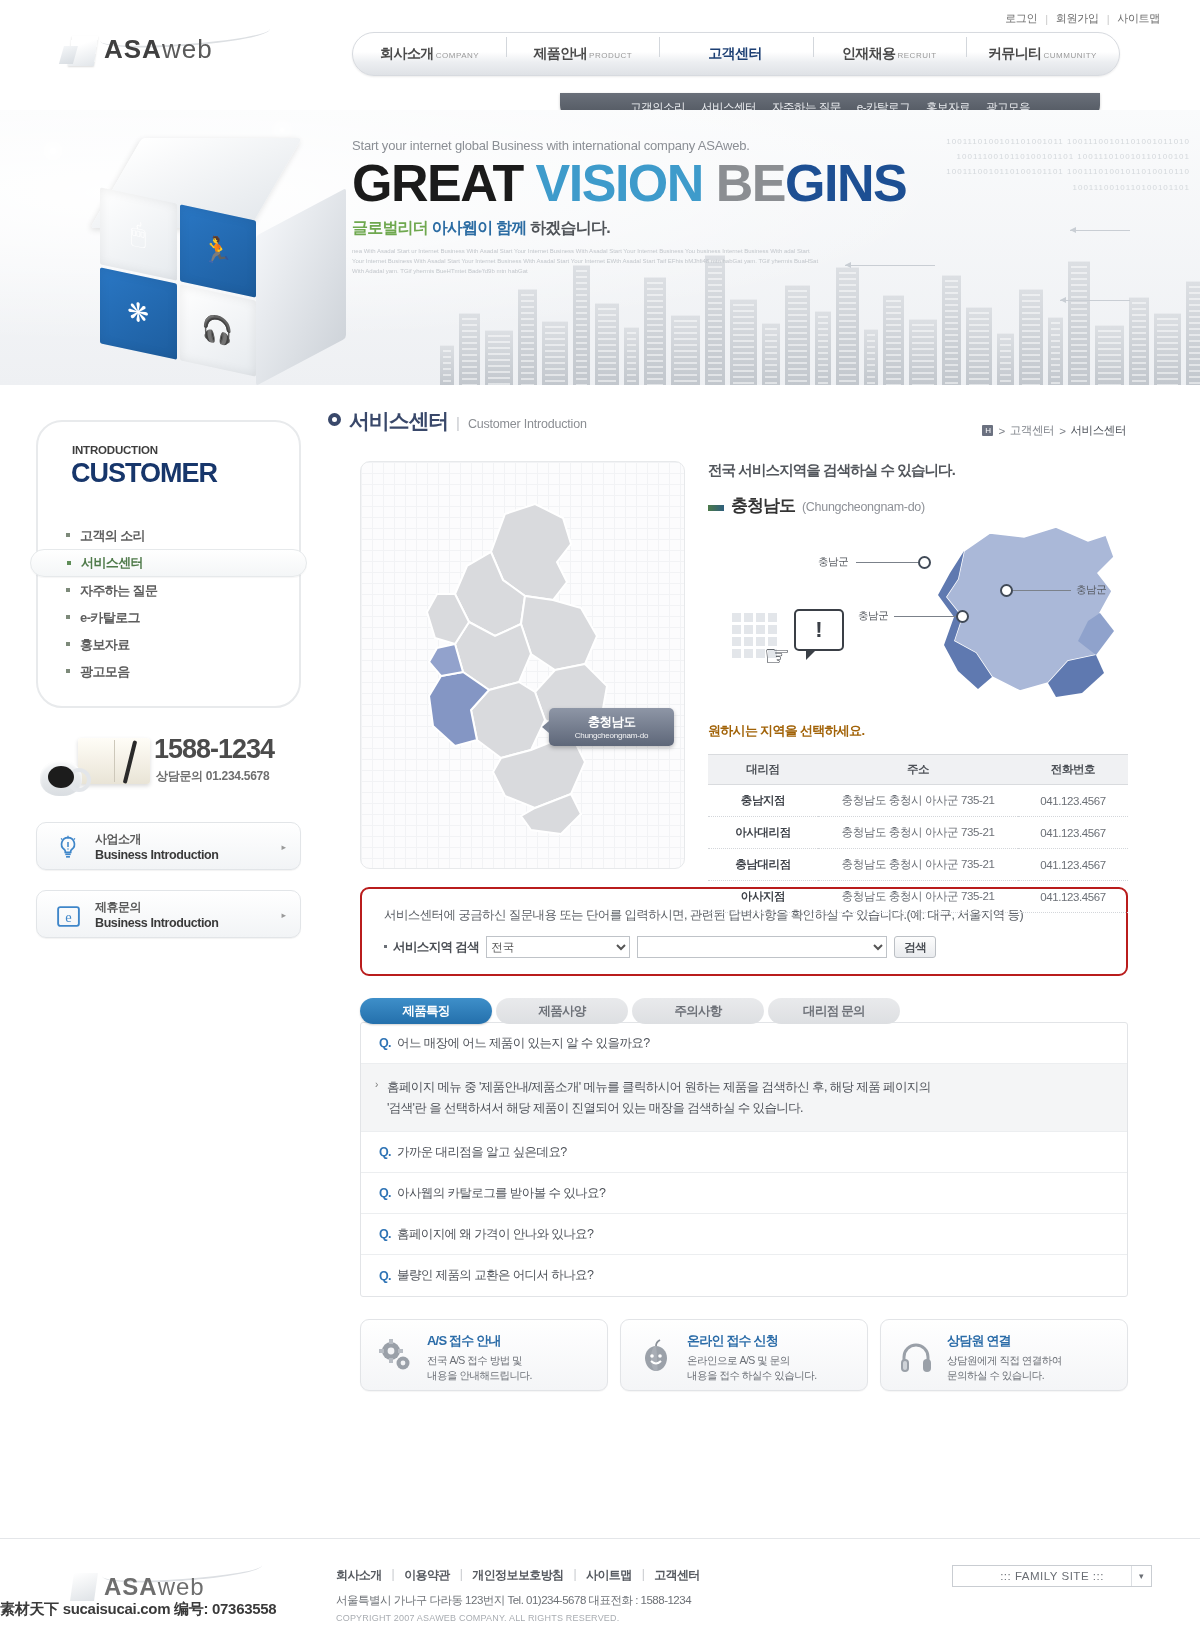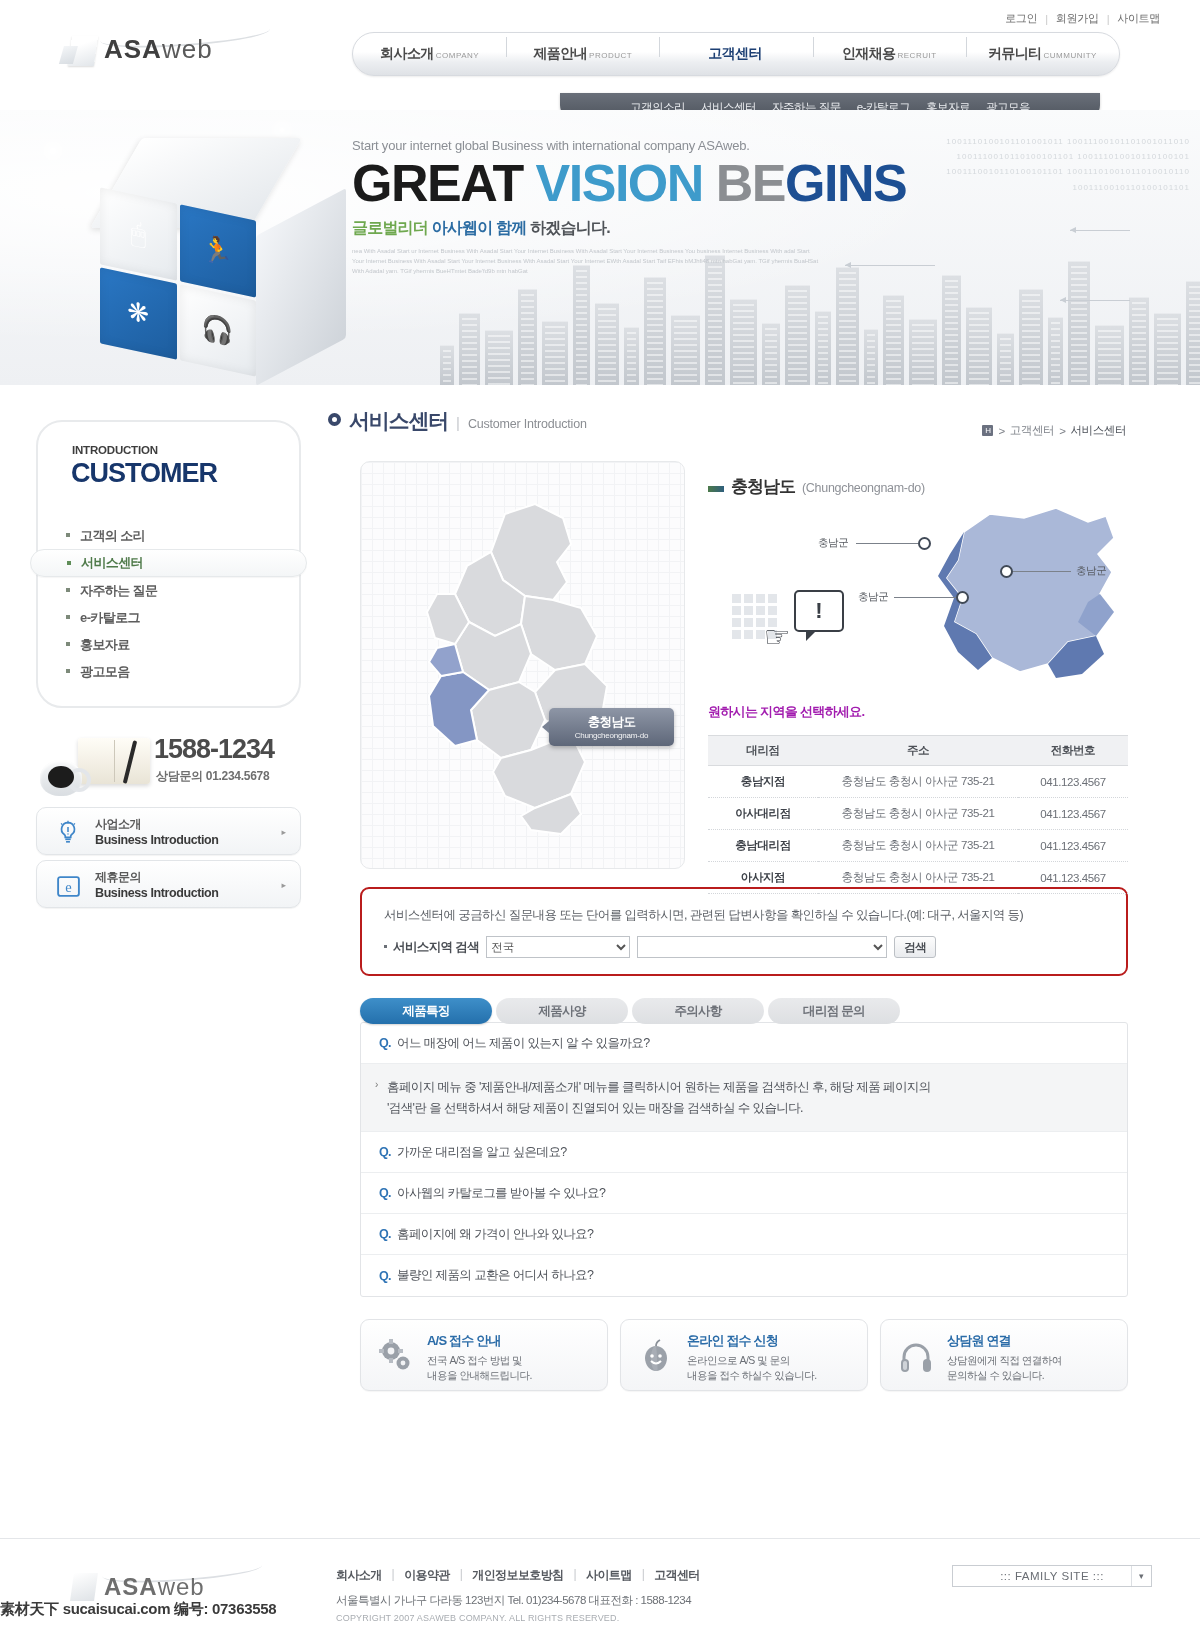--- a/index.html
+++ b/index.html
@@ -122,21 +122,21 @@
     background:linear-gradient(to bottom,#fffdf7,#e9e4d6); border-radius:3px;
     box-shadow:0 2px 4px rgba(0,0,0,.15); }
   .book:after{content:"";position:absolute;left:50%;top:2px;width:1px;height:42px;background:#cdc8ba;}
   .pen{ position:absolute; left:88px; top:2px; width:4px; height:44px; background:#2a2a2a;
     transform:rotate(14deg); border-radius:2px;}
   .tel-num{ position:absolute; left:118px; top:0px; font-size:27px; font-weight:bold; color:#4b4b4b;
     letter-spacing:-1px; }
   .tel-sub{ position:absolute; left:120px; top:34px; font-size:12px; font-weight:bold; color:#6f6f6f;
     letter-spacing:-.3px;}
 
-  .side-btn{ position:relative; margin-top:5px; height:48px; border:1px solid #e2e5e8; border-radius:10px;
+  .side-btn{ position:relative; margin-top:20px; height:48px; border:1px solid #e2e5e8; border-radius:10px;
     background:linear-gradient(to bottom,#ffffff,#f2f4f6); box-shadow:0 1px 1px rgba(0,0,0,.05);
     display:flex; align-items:center; padding-left:58px; cursor:pointer;}
   .side-btn .sb-ico{ position:absolute; left:16px; top:10px; width:30px; height:30px;
     display:flex; align-items:center; justify-content:center; }
   .side-btn .sb-ko{ font-size:12px; font-weight:bold; color:#5a5a5a; letter-spacing:-.5px; }
   .side-btn .sb-en{ font-size:12.5px; font-weight:bold; color:#3a3a3a; letter-spacing:-.4px; }
   .side-btn .sb-arrow{ position:absolute; right:14px; top:19px; font-size:9px; color:#999; }
 
   
   .main{ position:absolute; left:328px; top:22px; width:800px; }
@@ -186,21 +186,21 @@
   .cursor-ico{ position:absolute; left:24px; top:92px; width:100px; height:80px; }
   .px-grid{ position:absolute; left:0; top:0; display:grid; grid-template-columns:repeat(4,9px);
     grid-template-rows:repeat(4,9px); gap:3px; }
   .px-grid i{ background:#e3e6ea; display:block; }
   .bubble{ position:absolute; left:62px; top:-4px; width:50px; height:42px; border:2.5px solid #3a3f46;
     border-radius:5px; background:#fff; display:flex; align-items:center; justify-content:center;
     font-size:22px; font-weight:bold; color:#3a3f46; }
   .bubble:after{content:"";position:absolute;left:10px;bottom:-11px;width:0;height:0;
     border-top:11px solid #3a3f46;border-right:11px solid transparent;}
   .hand{ position:absolute; left:32px; top:28px; font-size:30px; color:#3a3f46; line-height:1;}
-  .mr-select{ margin-top:6px; font-size:13px; font-weight:bold; color:#a21caf; letter-spacing:-.7px; }
+  .mr-select{ margin-top:6px; font-size:13px; font-weight:bold; color:#a16207; letter-spacing:-.7px; }
 
   .tbl{ width:420px; margin-top:14px; border-collapse:collapse; }
   .tbl thead th{ background:#f0f1f3; border-top:1px solid #d9dbde; border-bottom:1px solid #d9dbde;
     font-size:11.5px; font-weight:bold; color:#4e5258; padding:7px 0; letter-spacing:-.4px;}
   .tbl tbody td{ font-size:11.5px; color:#6c7077; padding:8px 0; text-align:center;
     border-bottom:1px dotted #d3d6da; letter-spacing:-.4px;}
   .tbl tbody td.name{ font-weight:bold; color:#3f434a; }
   .tbl tbody tr:last-child td{ border-bottom:1px dotted #d3d6da; }
 
   
@@ -481,20 +481,21 @@
             <path d="M56 180 L78 176 L70 148 L52 152 L44 166 Z" fill="#92a2cc" stroke="#fff" stroke-width="2"></path>
           </svg>
         </div>
         <div class="tip">
           <span class="t1">충청남도</span>
           <span class="t2">Chungcheongnam-do</span>
         </div>
       </div>
 
       <div class="map-right">
+        <div class="mr-lead">전국 서비스지역을 검색하실 수 있습니다.</div>
 
         <div class="mr-region">
           <span class="mr-dash"></span>
           <span class="mr-ko">충청남도</span>
           <span class="mr-en">(Chungcheongnam-do)</span>
         </div>
 
         <div class="region-map">
           <svg width="200" height="190" viewBox="0 0 200 190" xmlns="http://www.w3.org/2000/svg">
             <path d="M36 30 L62 12 L96 16 L128 6 L160 20 L178 14 L186 36 L170 52 L184 70 L172 92

